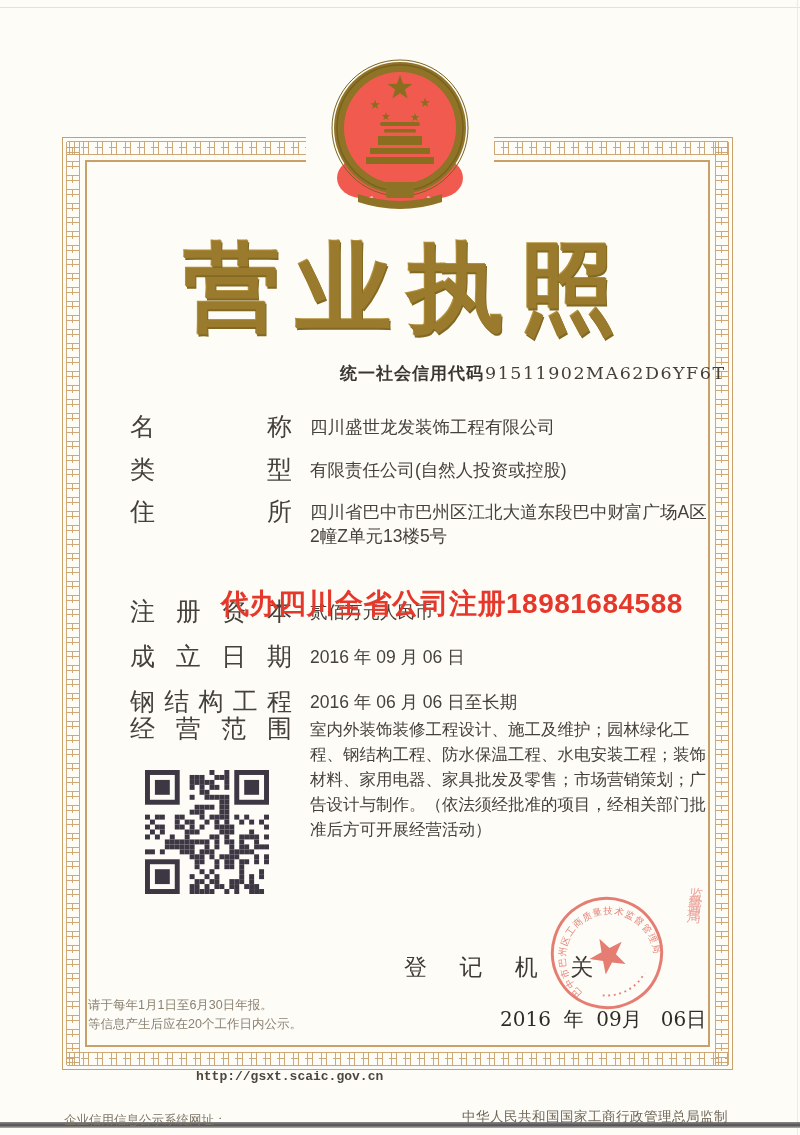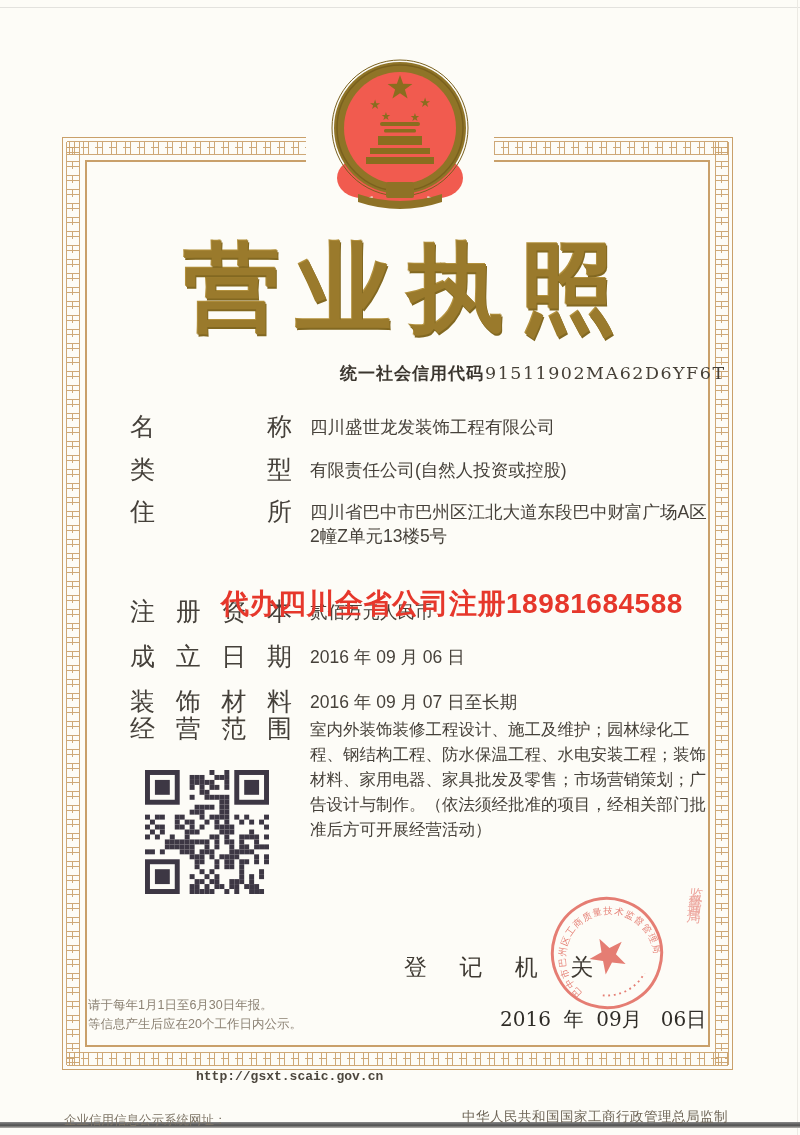--- a/index.html
+++ b/index.html
@@ -142,22 +142,22 @@
   </div>
   <div class="frow r5">
     <span class="flabel">注册资本</span>
     <span class="fvalue">贰佰万元人民币</span>
   </div>
   <div class="frow r6">
     <span class="flabel">成立日期</span>
     <span class="fvalue">2016 年 09 月 06 日</span>
   </div>
   <div class="frow r7">
-    <span class="flabel">装饰材料</span>
-    <span class="fvalue">2016 年 09 月 07 日至长期</span>
+    <span class="flabel">钢结构工程</span>
+    <span class="fvalue">2016 年 06 月 06 日至长期</span>
   </div>
   <div class="frow r8">
     <span class="flabel">经营范围</span>
     <span class="fvalue">室内外装饰装修工程设计、施工及维护；园林绿化工程、钢结构工程、防水保温工程、水电安装工程；装饰材料、家用电器、家具批发及零售；市场营销策划；广告设计与制作。（依法须经批准的项目，经相关部门批准后方可开展经营活动）</span>
   </div>
 </div>
 
 <div class="abs watermark">代办四川全省公司注册18981684588</div>
 
 <div class="abs qr">

